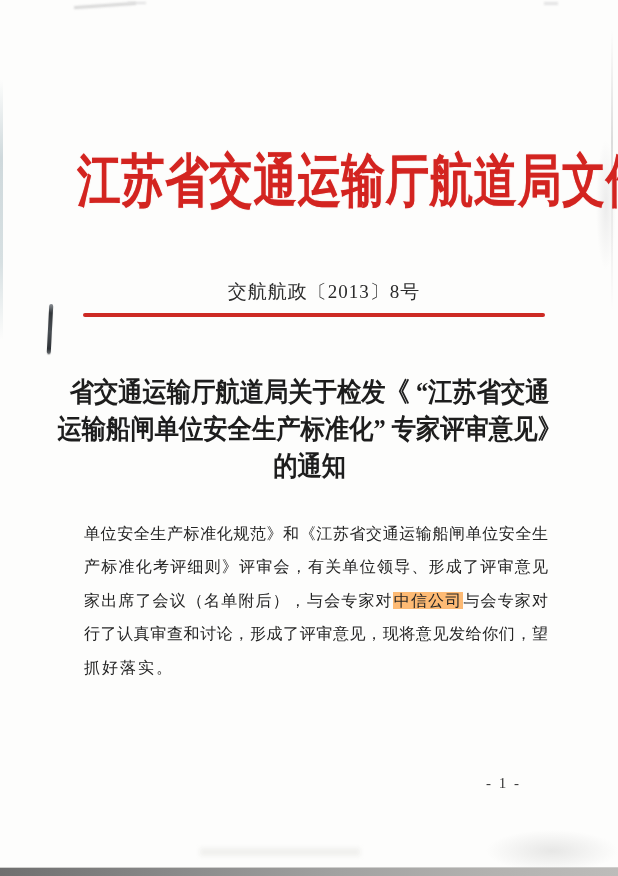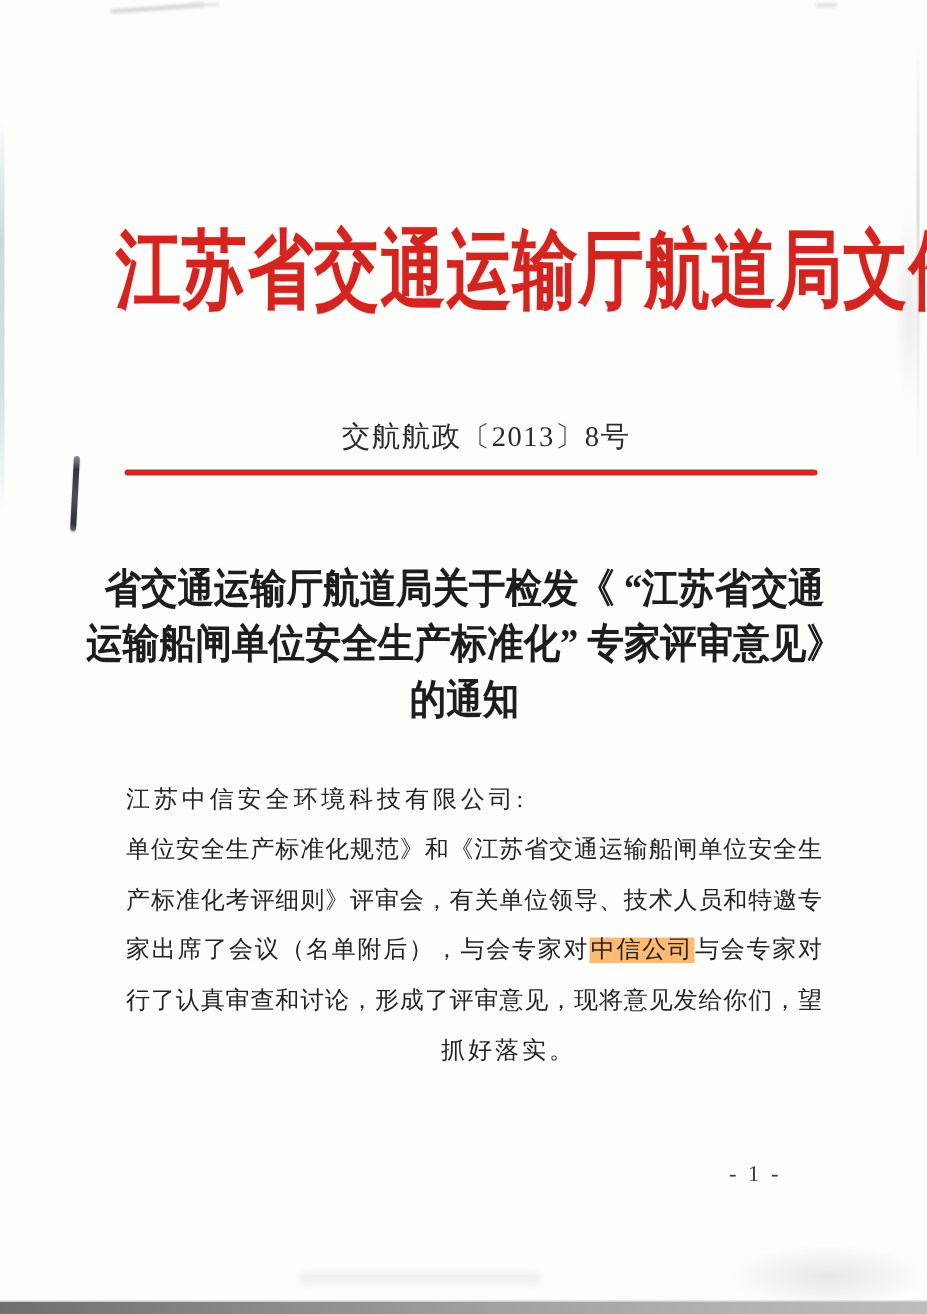--- a/index.html
+++ b/index.html
@@ -49,21 +49,21 @@
     transform-origin:51% top;
   }
   .subject div{white-space:nowrap;}
   
   .body-text{
     position:absolute;left:84px;top:517px;width:464px;
     font-size:16px;line-height:33.4px;color:#242424;
   }
   .recipient{letter-spacing:2.6px;}
   .jline{text-align:justify;text-align-last:justify;text-justify:inter-character;}
-  .lastline{text-align:center;letter-spacing:2px;margin-left:46px;}
+  .lastline{text-align:left;letter-spacing:2px;}
   .hl{background:#fdba74;padding:0 1px;}
   .page-number{
     position:absolute;left:486px;top:775px;
     font-size:15px;color:#3a3a3a;letter-spacing:2px;
     white-space:nowrap;
   }
   
   .artifact{position:absolute;pointer-events:none;}
   .smudge-top{
     left:74px;top:4px;width:62px;height:3px;
@@ -126,23 +126,22 @@
 
   <div class="red-rule"></div>
 
   <div class="subject">
     <div>省交通运输厅航道局关于检发《 “江苏省交通</div>
     <div>运输船闸单位安全生产标准化” 专家评审意见》</div>
     <div>的通知</div>
   </div>
 
   <div class="body-text">
-    <div class="recipient">江苏中信安全环境科技有限公司:</div>
     <div class="jline">单位安全生产标准化规范》和《江苏省交通运输船闸单位安全生</div>
-    <div class="jline">产标准化考评细则》评审会，有关单位领导、技术人员和特邀专</div>
+    <div class="jline">产标准化考评细则》评审会，有关单位领导、形成了评审意见</div>
     <div class="jline"><span>家出席了会议（名单附后），与会专家对</span><span class="hl">中信公司</span><span>与会专家对</span></div>
     <div class="jline">行了认真审查和讨论，形成了评审意见，现将意见发给你们，望</div>
     <div class="lastline">抓好落实。</div>
   </div>
 
   <div class="page-number">- 1 -</div>
 
 </div>
 
 </body></html>

